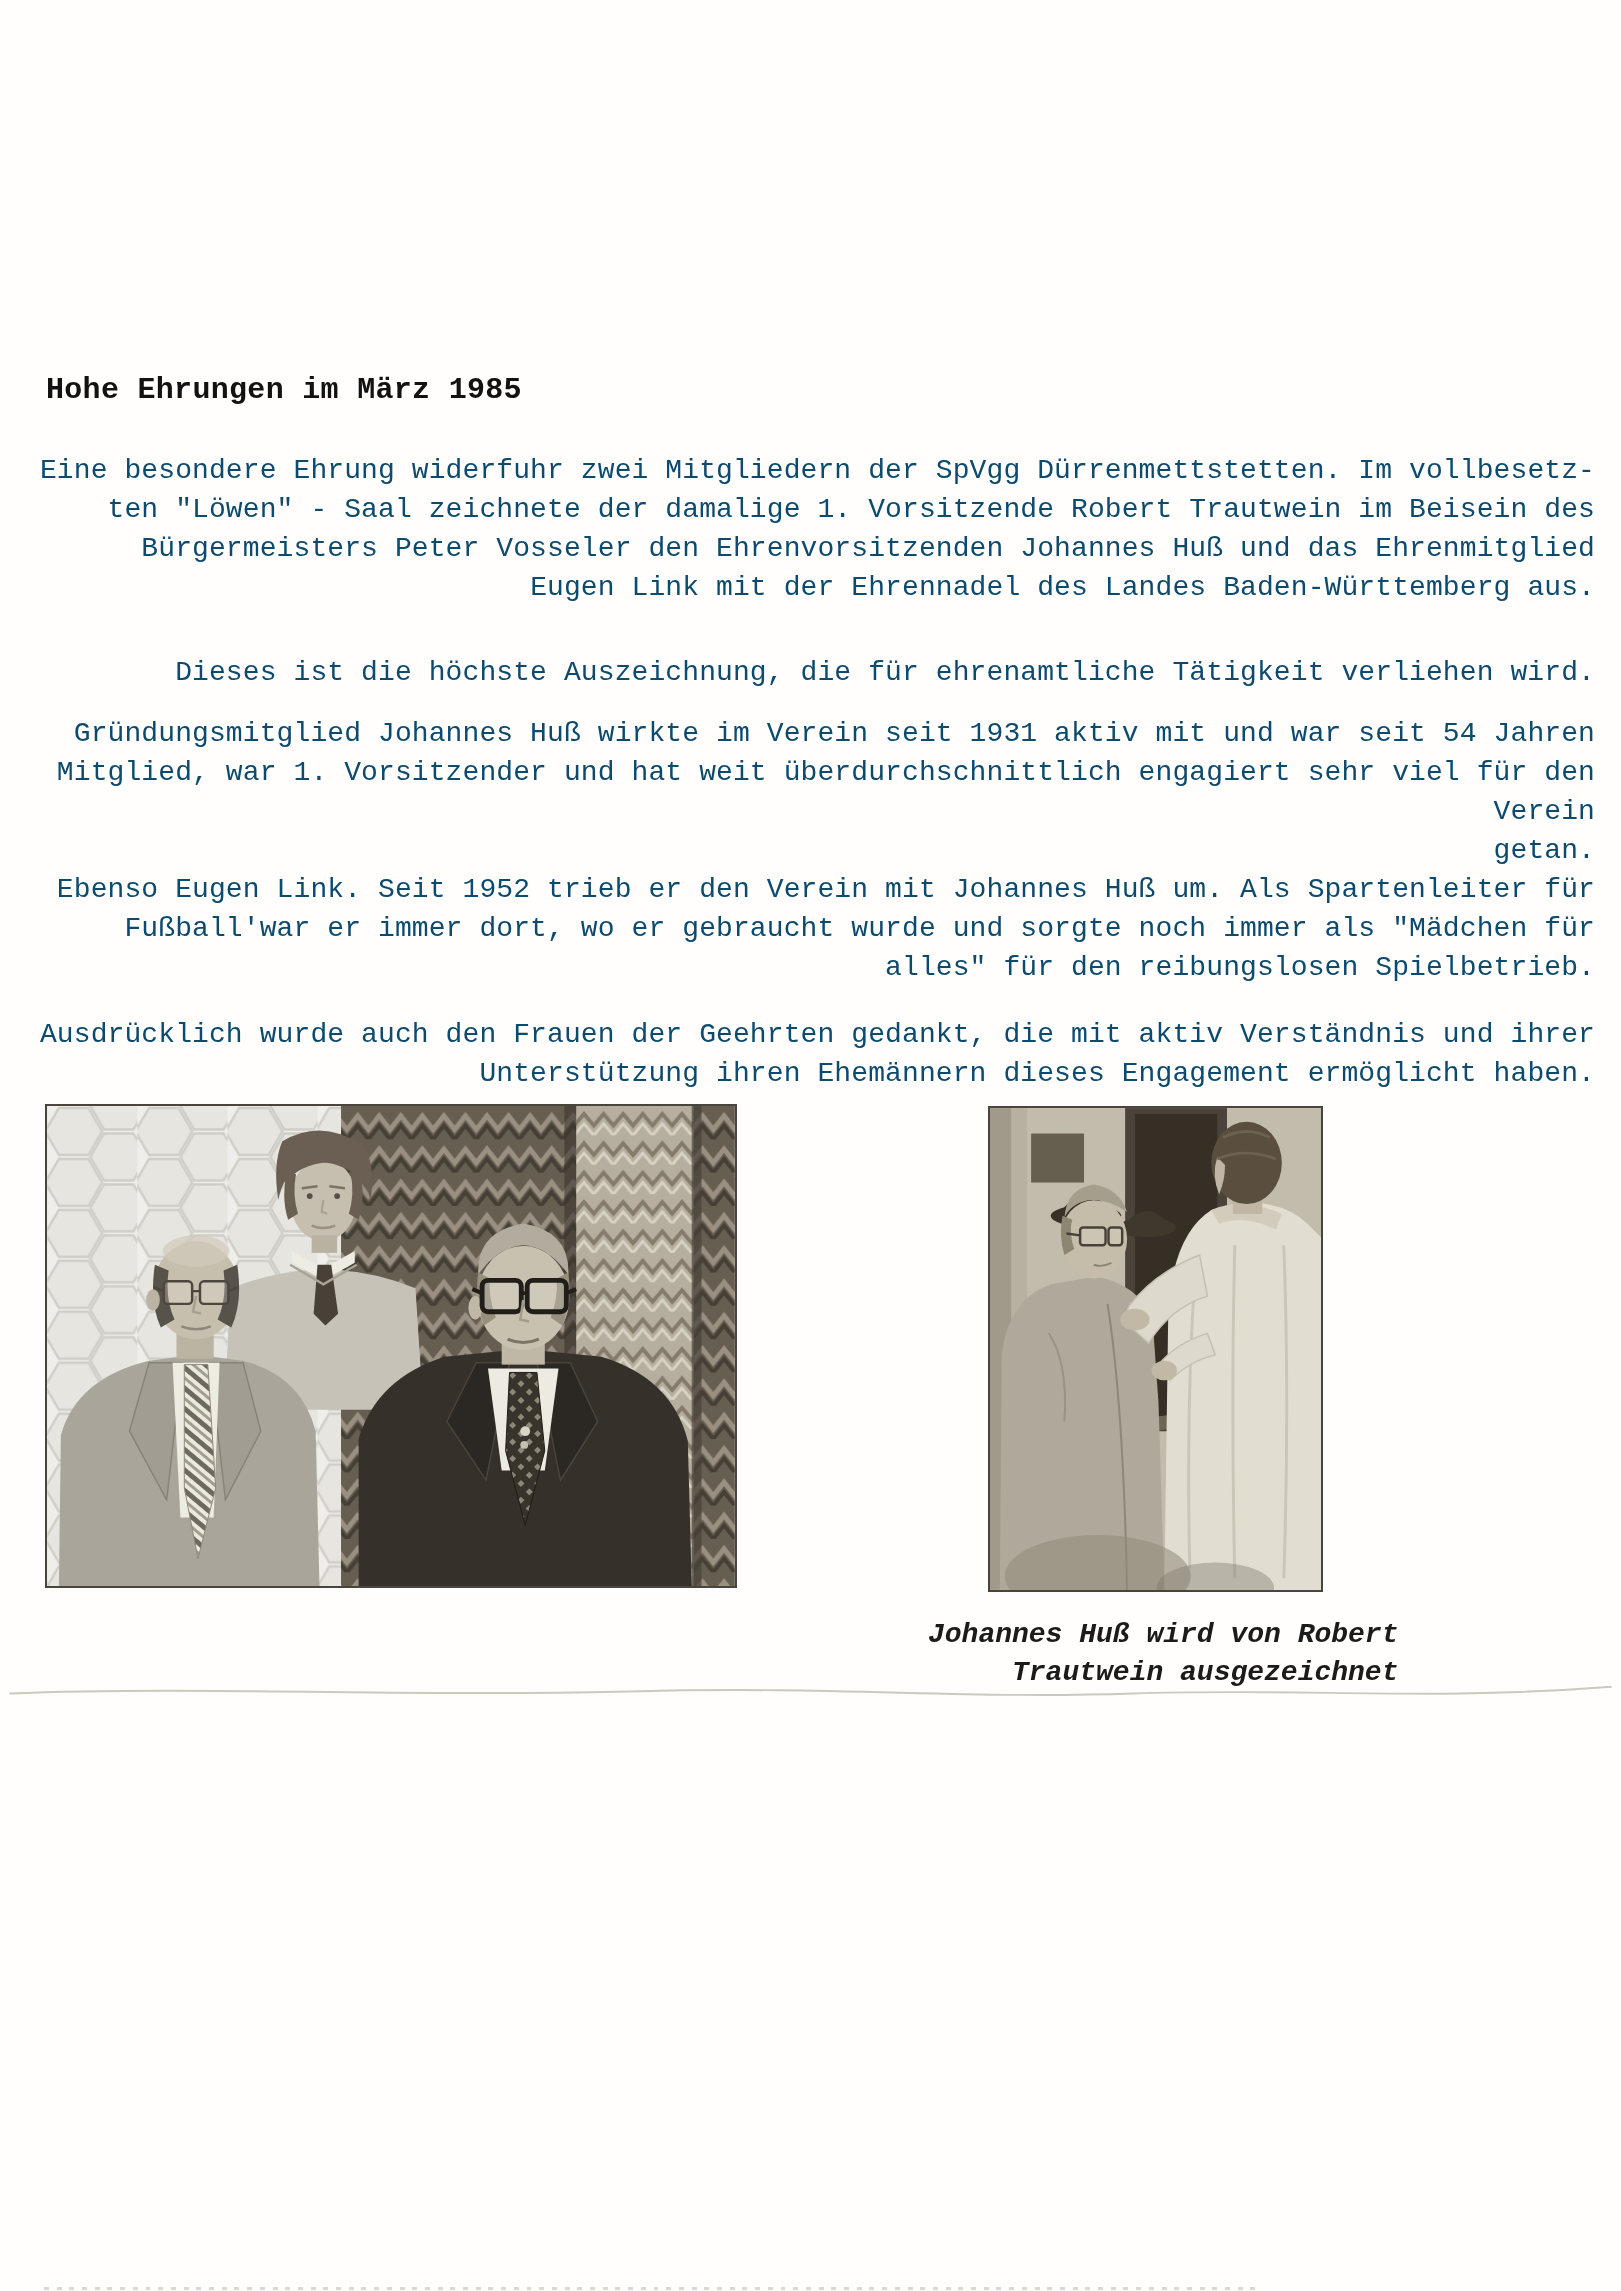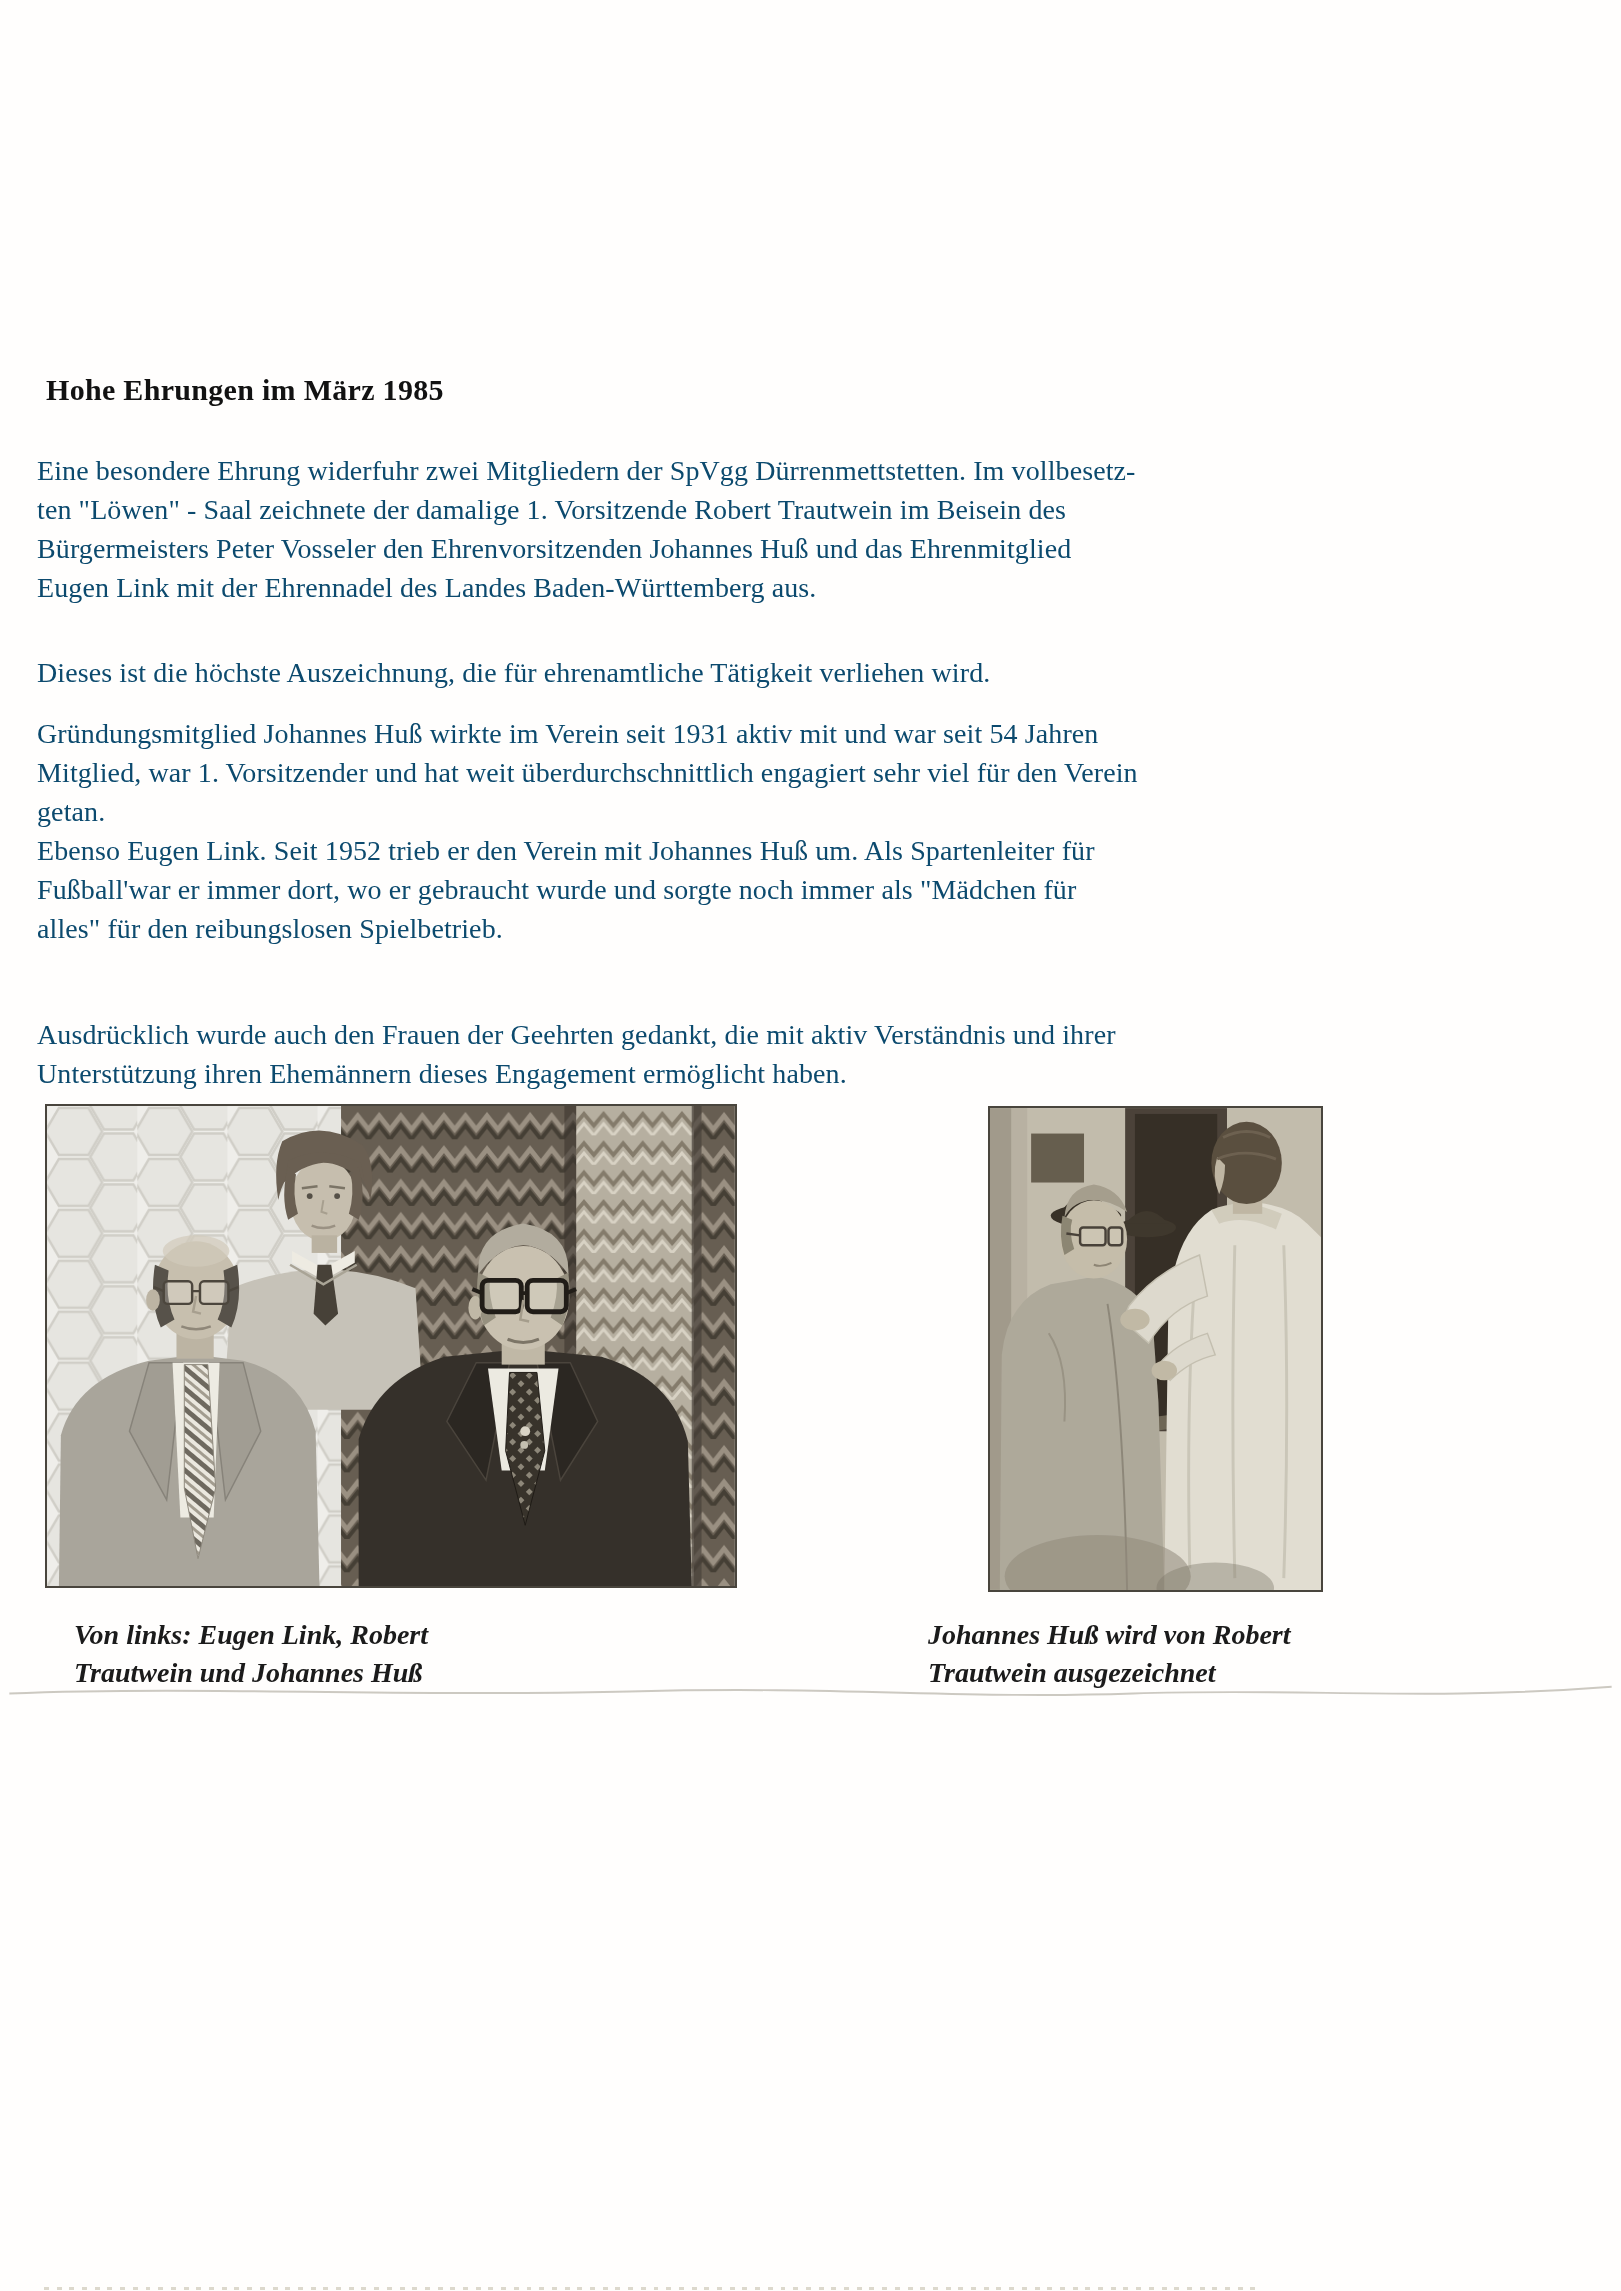--- a/index.html
+++ b/index.html
@@ -5,23 +5,24 @@
   html, body {
     margin: 0;
     padding: 0;
     background: #ffffff;
   }
   .sheet {
     position: relative;
     width: 1621px;
     height: 2292px;
     background: #fffefd;
-    font-family: Liberation Serif, serif;
+    font-family: Liberation Mono, monospace;
     color: #141414;
     overflow: hidden;
+    text-align: right;
   }
   .heading {
     position: absolute;
     left: 46px;
     top: 373px;
     margin: 0;
     font-size: 30px;
     font-weight: 700;
     letter-spacing: 0.3px;
     color: #121212;
@@ -257,22 +258,20 @@
         <ellipse cx="178" cy="268" rx="13" ry="10" fill="#c6beac"></ellipse>
       </g>
 
       <ellipse cx="110" cy="478" rx="95" ry="42" fill="#938d80" opacity="0.55"></ellipse>
       <ellipse cx="230" cy="490" rx="60" ry="26" fill="#7e786b" opacity="0.4"></ellipse>
 
       <rect width="338" height="492" fill="#7a5c2e" opacity="0.05"></rect>
     </svg>
   </div>
 
-  <p class="caption caption-left">Von links: Eugen Link, Robert
-Trautwein und Johannes Huß</p>
   <p class="caption caption-right">Johannes Huß wird von Robert
 Trautwein ausgezeichnet</p>
 
   <svg class="crease" viewBox="0 0 1654 32" xmlns="http://www.w3.org/2000/svg">
     <path d="M0 16 C 200 8, 420 20, 640 14 S 980 22, 1160 16 S 1460 24, 1654 9" stroke="#a39d90" stroke-width="2" fill="none" opacity="0.55"></path>
   </svg>
 
   <div class="scan-dots"></div>
 
 </div>

